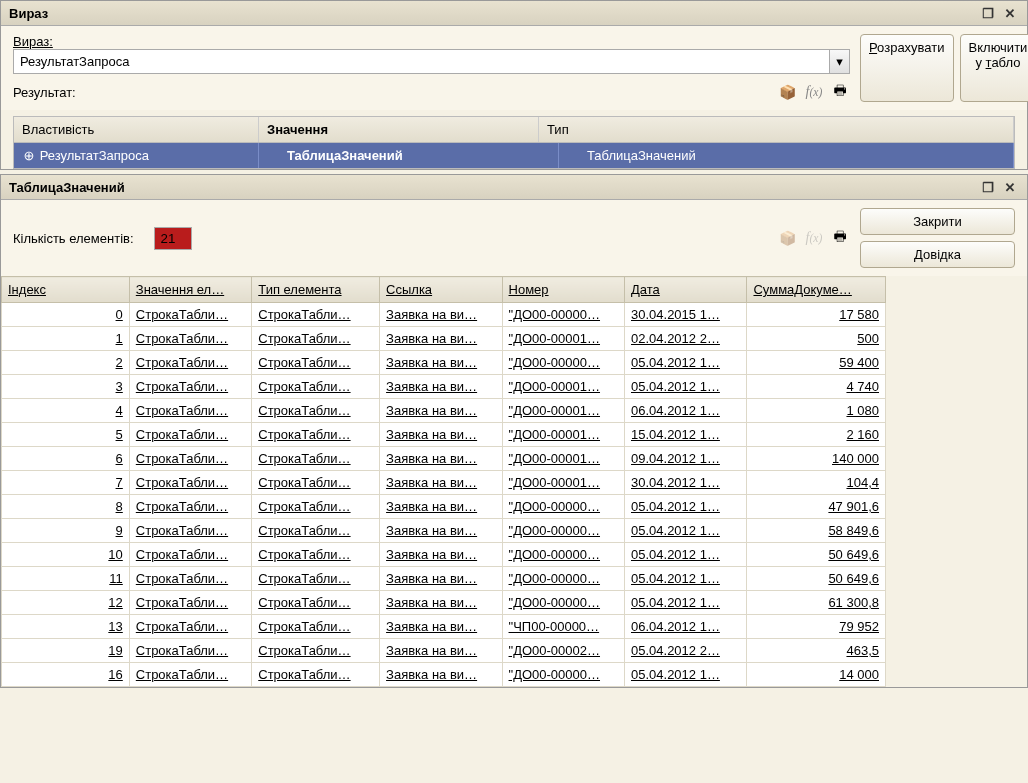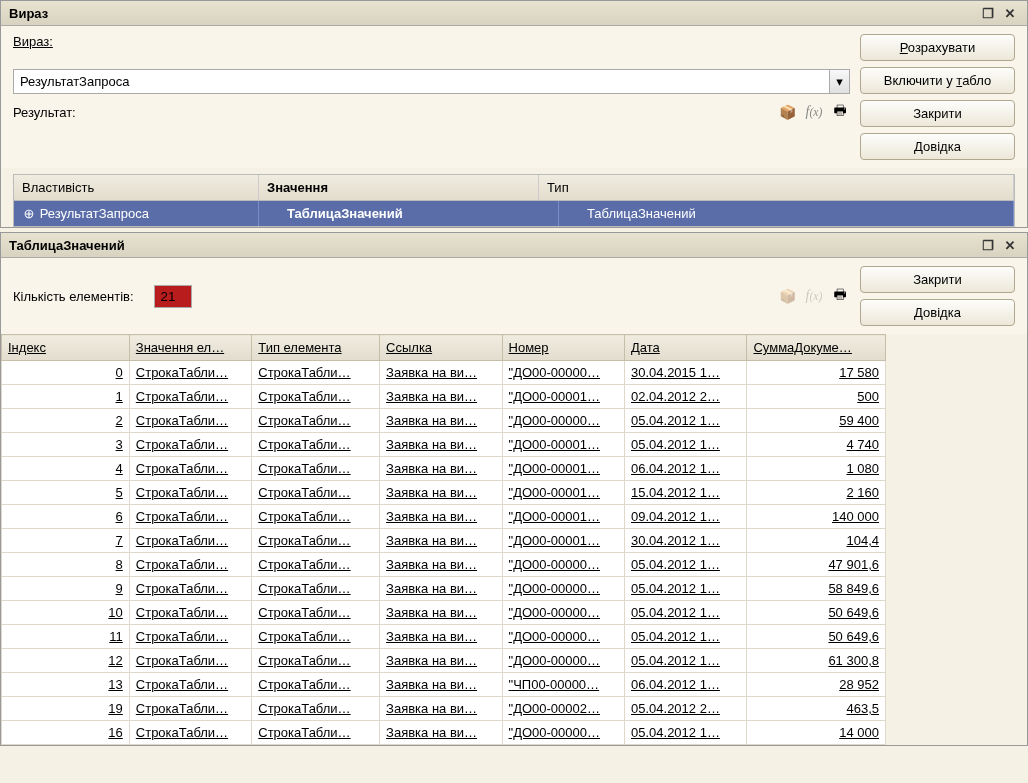--- a/index.html
+++ b/index.html
@@ -5,23 +5,23 @@
     * { box-sizing: border-box; margin: 0; padding: 0; }
     body { font-family: Arial, sans-serif; font-size: 13px; background: #f5f1e4; width: 1028px; height: 783px; overflow: hidden; }
 
     .window { border: 1px solid #999; }
     .titlebar { background: linear-gradient(#e8e2d0, #d8d2c0); padding: 4px 8px; font-weight: bold; display: flex; justify-content: space-between; align-items: center; border-bottom: 1px solid #aaa; }
     .titlebar-controls { display: flex; gap: 4px; }
     .titlebar-btn { width: 18px; height: 16px; display: flex; align-items: center; justify-content: center; cursor: pointer; font-weight: bold; color: #333; }
 
     .panel-top { background: #f9f5ea; padding: 8px 12px; display: flex; gap: 10px; }
     .panel-left { flex: 1; }
-    .panel-right { width: 155px; display: flex; flex-direction: column; gap: 6px; }
-
-    .label { margin-bottom: 20px; display: block; }
+    .panel-right { width: 155px; display: flex; flex-direction: row; gap: 6px; }
+
+    .label { margin-bottom: 0; display: block; }
     .input-row { display: flex; }
     .text-input { flex: 1; border: 1px solid #aaa; padding: 4px 6px; background: #fff; font-size: 13px; }
     .dropdown-btn { width: 20px; border: 1px solid #aaa; border-left: none; background: linear-gradient(#f8f8f8, #e0e0e0); display: flex; align-items: center; justify-content: center; cursor: pointer; }
 
     .result-row { display: flex; align-items: center; justify-content: space-between; margin-top: 8px; }
     .toolbar-icons { display: flex; gap: 6px; }
     .toolbar-icon { width: 20px; height: 20px; display: flex; align-items: center; justify-content: center; cursor: pointer; font-size: 14px; }
 
     .btn { background: linear-gradient(#fdfdfb, #ece7d8); border: 1px solid #b0a78f; border-radius: 4px; padding: 5px 8px; cursor: pointer; text-align: center; font-size: 13px; }
     .btn .underline { text-decoration: underline; }
@@ -266,21 +266,21 @@
             <td>05.04.2012 1…</td>
             <td class="num">61 300,8</td>
           </tr>
           <tr>
             <td class="idx">13</td>
             <td>СтрокаТабли…</td>
             <td>СтрокаТабли…</td>
             <td>Заявка на ви…</td>
             <td>"ЧП00-00000…</td>
             <td>06.04.2012 1…</td>
-            <td class="num">28 952</td>
+            <td class="num">79 952</td>
           </tr>
           <tr>
             <td class="idx">19</td>
             <td>СтрокаТабли…</td>
             <td>СтрокаТабли…</td>
             <td>Заявка на ви…</td>
             <td>"ДО00-00002…</td>
             <td>05.04.2012 2…</td>
             <td class="num">463,5</td>
           </tr>

